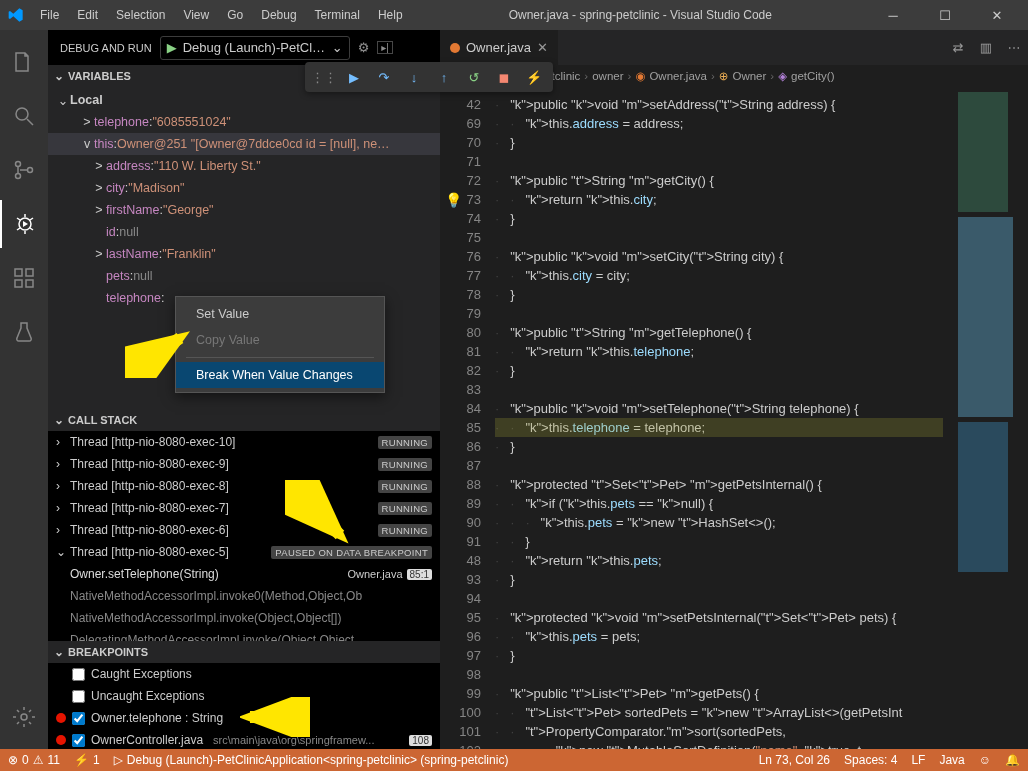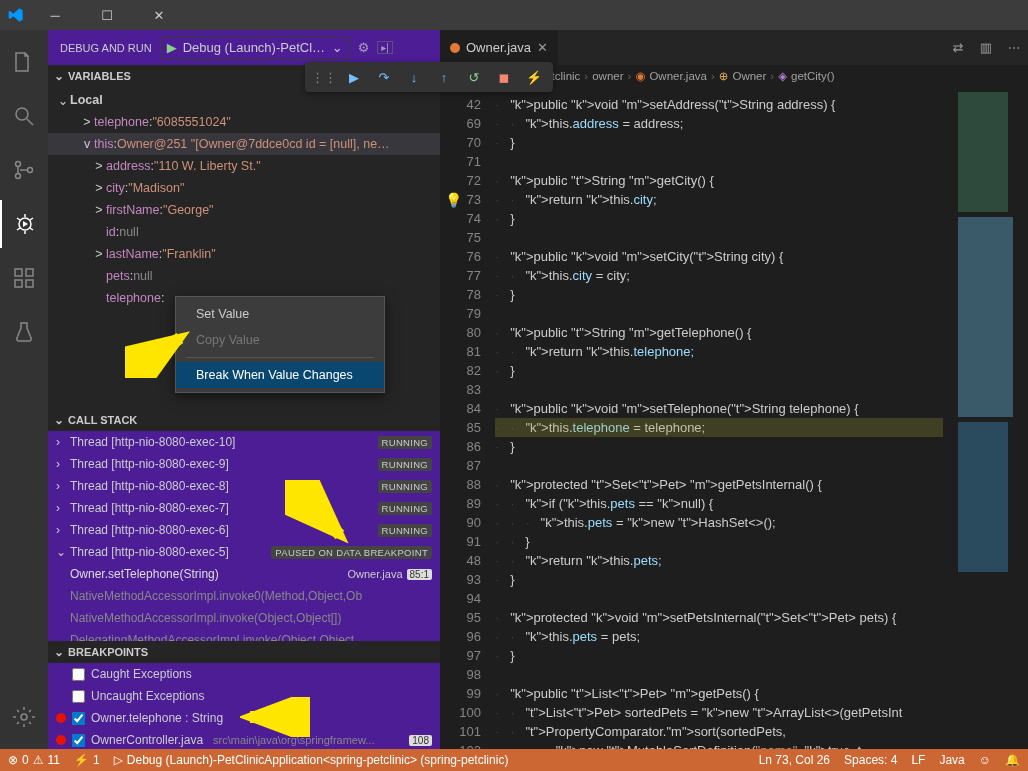--- a/index.html
+++ b/index.html
@@ -8,21 +8,21 @@
 .titlebar .logo{width:16px;height:16px;margin-right:8px}
 .titlebar .menu{display:flex;gap:2px}
 .titlebar .menu span{padding:4px 8px;font-size:12px}
 .titlebar .title{flex:1;text-align:center;font-size:12px;color:#ccc}
 .titlebar .winctl{display:flex;gap:6px}
 .titlebar .winctl div{width:46px;height:30px;display:flex;align-items:center;justify-content:center}
 .main{display:flex;height:calc(100% - 30px - 22px)}
 .activitybar{width:48px;background:#333;display:flex;flex-direction:column;align-items:center;padding-top:8px;gap:6px}
 .activitybar .aicon{width:48px;height:48px;display:flex;align-items:center;justify-content:center;opacity:.55}
 .activitybar .aicon.active{opacity:1;border-left:2px solid #fff}
-.sidebar{width:392px;background:#4c1d95;display:flex;flex-direction:column}
+.sidebar{width:392px;background:#000000;display:flex;flex-direction:column}
 .sidebar .runbar{height:35px;display:flex;align-items:center;padding:0 12px;gap:8px}
 .sidebar .runbar .lbl{font-size:11px;color:#ccc}
 .sidebar .runbar .cfg{display:flex;align-items:center;border:1px solid #3c3c3c;border-radius:3px;height:24px;padding:0 6px;gap:6px;flex:1;max-width:190px}
 .sidebar .runbar .play{color:#89d185}
 .sidebar .section-hdr{height:22px;background:#252526;display:flex;align-items:center;padding:0 6px;font-size:11px;font-weight:700;color:#ccc;cursor:pointer}
 .sidebar .section-hdr .chev{margin-right:4px;font-size:12px}
 .varpane{flex:0 0 322px;overflow:hidden;background:#252526}
 .tree{font-family:Consolas,monospace;font-size:12.5px;padding:2px 0}
 .tree .row{height:22px;display:flex;align-items:center;padding-left:8px;white-space:nowrap}
 .tree .row.sel{background:#37373d}
@@ -78,20 +78,31 @@
 .arrow{position:absolute;pointer-events:none;z-index:200}
 svg{display:block}
 </style>
 </head>
 <body>
 
 <div class="titlebar">
   <svg class="logo" viewBox="0 0 24 24">
       <path fill="#0098ff" d="M17 2l5 3v14l-5 3-9-8-5 4-2-1V7l2-1 5 4 9-8z"></path>
     </svg>
+  <div class="menu">
+    <span>File</span>
+    <span>Edit</span>
+    <span>Selection</span>
+    <span>View</span>
+    <span>Go</span>
+    <span>Debug</span>
+    <span>Terminal</span>
+    <span>Help</span>
+  </div>
+  <div class="title">Owner.java - spring-petclinic - Visual Studio Code</div>
   <div class="winctl">
     <div>─</div>
     <div>☐</div>
     <div>✕</div>
   </div>
 </div>
 
 <div class="main">
 
   <div class="activitybar">

